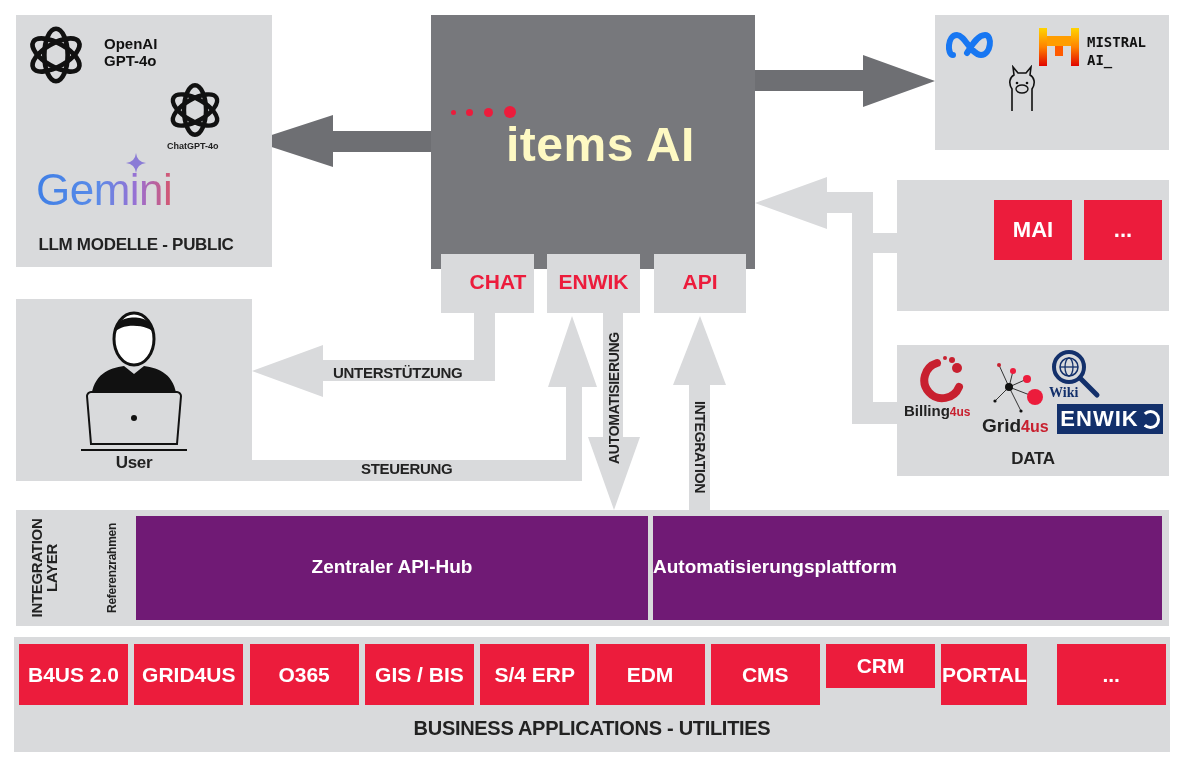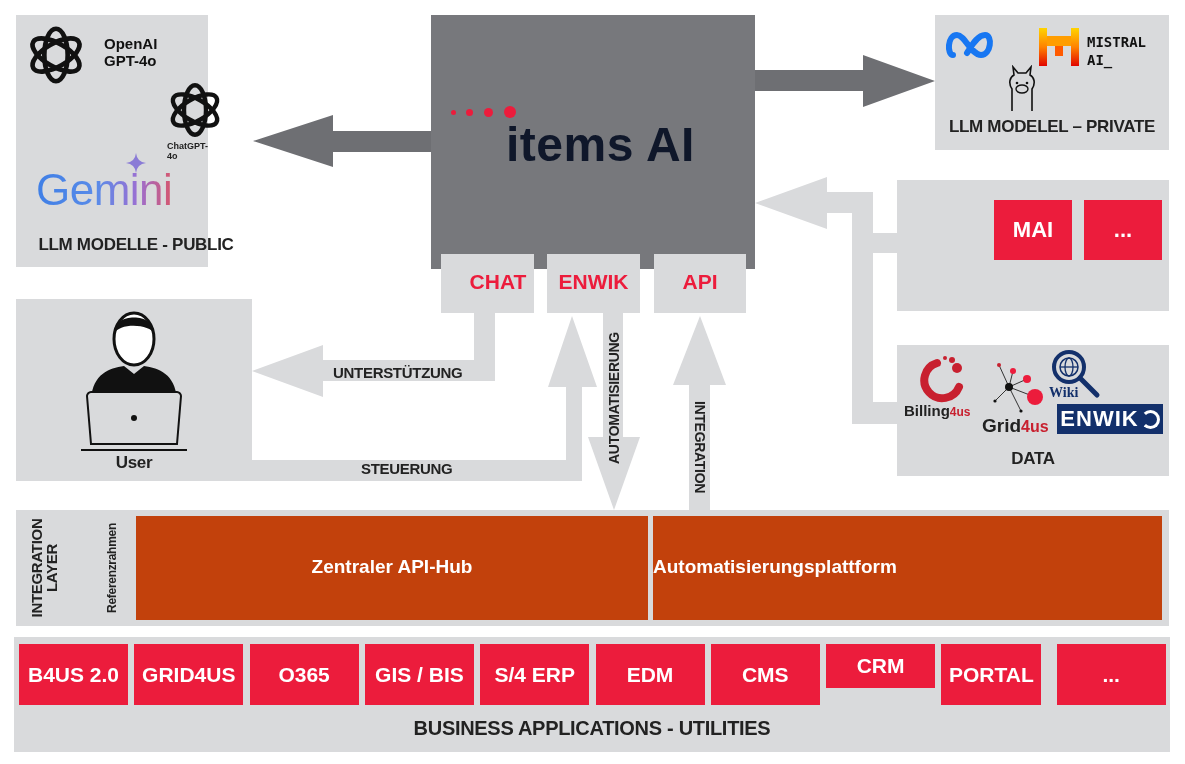--- a/index.html
+++ b/index.html
@@ -1,19 +1,19 @@
 <!DOCTYPE html>
 <html><head>
 <meta charset="utf-8">
 <style>
   html,body{margin:0;padding:0;background:#fff;}
   body{width:1185px;height:764px;position:relative;overflow:hidden;font-family:"Liberation Sans",sans-serif;}
   .abs{position:absolute;}
   .box{position:absolute;background:#d9dadc;}
-  .dark{position:absolute;background:#c2410c;}
+  .dark{position:absolute;background:#701a75;}
   .red{position:absolute;background:#ec1c3c;color:#fff;font-weight:bold;display:flex;align-items:center;justify-content:center;font-family:"Liberation Sans Narrow","Liberation Sans",sans-serif;}
   .lbl{position:absolute;font-weight:bold;color:#222;font-size:17px;letter-spacing:-0.3px;font-stretch:condensed;white-space:nowrap;}
   svg{position:absolute;left:0;top:0;}
 </style>
 </head>
 <body>
 
 <svg width="1185" height="764">
 
   <polygon fill="#6e6f73" points="432,131 432,152 333,152 333,167 253,141 333,115 333,131"></polygon>
@@ -24,21 +24,21 @@
 
   <polygon fill="#d9dadc" points="474,313 495,313 495,381 323,381 323,397 252,371 323,345 323,360 474,360"></polygon>
 
   <polygon fill="#d9dadc" points="252,460 566,460 566,387 548,387 572,316 597,387 582,387 582,481 252,481"></polygon>
 
   <polygon fill="#d9dadc" points="603,313 623,313 623,437 640,437 614,510 588,437 603,437"></polygon>
 
   <polygon fill="#d9dadc" points="689,512 710,512 710,385 726,385 700,316 673,385 689,385"></polygon>
 </svg>
 
-<div class="box" style="left:16px;top:15px;width:192px;height:252px;">
+<div class="box" style="left:16px;top:15px;width:256px;height:252px;">
   <svg width="70" height="70" viewBox="0 0 24 24" style="left:5px;top:5px;">
     <g fill="none" stroke="#111" stroke-width="1.6">
       <ellipse cx="12" cy="12" rx="4" ry="9" transform="rotate(0 12 12)"></ellipse>
       <ellipse cx="12" cy="12" rx="4" ry="9" transform="rotate(60 12 12)"></ellipse>
       <ellipse cx="12" cy="12" rx="4" ry="9" transform="rotate(120 12 12)"></ellipse>
     </g>
   </svg>
   <div class="abs" style="left:88px;top:20px;font-weight:bold;font-size:15px;line-height:17px;color:#111;">
     <div>OpenAI</div>
     <div>GPT-4o</div>
@@ -58,21 +58,21 @@
   <div class="lbl" style="left:2px;width:236px;text-align:center;top:220px;">LLM MODELLE - PUBLIC</div>
 </div>
 
 <div class="dark" style="left:431px;top:15px;width:324px;height:254px;background:#77787c;">
   <div class="abs" style="left:20px;top:92px;">
     <span class="abs" style="left:0;top:3px;width:5px;height:5px;border-radius:50%;background:#ec1c3c;"></span>
     <span class="abs" style="left:15px;top:2px;width:7px;height:7px;border-radius:50%;background:#ec1c3c;"></span>
     <span class="abs" style="left:33px;top:1px;width:9px;height:9px;border-radius:50%;background:#ec1c3c;"></span>
     <span class="abs" style="left:53px;top:-1px;width:12px;height:12px;border-radius:50%;background:#ec1c3c;"></span>
   </div>
-  <div class="abs" style="left:75px;top:102px;color:#0f172a;font-size:48px;font-weight:bold;letter-spacing:0.5px;">items AI</div>
+  <div class="abs" style="left:75px;top:102px;color:#fef9c3;font-size:48px;font-weight:bold;letter-spacing:0.5px;">items AI</div>
 </div>
 <div class="box" style="left:441px;top:254px;width:93px;height:59px;">
   <div class="abs" style="left:0;top:16px;width:114px;text-align:center;color:#ec1c3c;font-weight:bold;font-size:21px;">CHAT</div>
 </div>
 <div class="box" style="left:547px;top:254px;width:93px;height:59px;">
   <div class="abs" style="left:0;top:16px;width:93px;text-align:center;color:#ec1c3c;font-weight:bold;font-size:21px;">ENWIK</div>
 </div>
 <div class="box" style="left:654px;top:254px;width:92px;height:59px;">
   <div class="abs" style="left:0;top:16px;width:92px;text-align:center;color:#ec1c3c;font-weight:bold;font-size:21px;">API</div>
 </div>
@@ -90,21 +90,20 @@
   <div class="abs" style="left:152px;top:18px;font-family:'DejaVu Sans Mono',monospace;font-weight:bold;font-size:14px;line-height:18px;color:#111;">
     <div>MISTRAL</div>
     <div>AI_</div>
   </div>
   <svg width="36" height="48" viewBox="0 0 36 48" style="left:69px;top:50px;">
     <path d="M8 46 L8 24 C4 18 6 12 10 10 L9 2 L14 8 L22 8 L27 2 L26 10 C30 12 32 18 28 24 L28 46" fill="none" stroke="#111" stroke-width="1.6"></path>
     <ellipse cx="18" cy="24" rx="6" ry="4" fill="none" stroke="#111" stroke-width="1.4"></ellipse>
     <circle cx="13" cy="18" r="1.3" fill="#111"></circle>
       <circle cx="23" cy="18" r="1.3" fill="#111"></circle>
   </svg>
-  <div class="lbl" style="left:0;width:234px;text-align:center;top:102px;">LLM MODELEL – PRIVATE</div>
 </div>
 
 <div class="box" style="left:897px;top:180px;width:272px;height:131px;">
   <div class="red" style="left:97px;top:20px;width:78px;height:60px;font-size:22px;">MAI</div>
   <div class="red" style="left:187px;top:20px;width:78px;height:60px;font-size:22px;">...</div>
 </div>
 
 <div class="box" style="left:897px;top:345px;width:272px;height:131px;">
   <svg width="50" height="50" viewBox="0 0 50 50" style="left:18px;top:8px;">
     <path d="M22 10 A18 18 0 1 0 44 34" fill="none" stroke="#c8202f" stroke-width="8" stroke-linecap="round"></path>
@@ -184,17 +183,17 @@
 <div class="box" style="left:14px;top:637px;width:1156px;height:115px;">
   <div id="biz-row">
       <div class="red" style="left: 5px; top: 7px; width: 109px; height: 61px; font-size: 21px;">B4US 2.0</div>
       <div class="red" style="left: 120.3px; top: 7px; width: 109px; height: 61px; font-size: 21px;">GRID4US</div>
       <div class="red" style="left: 235.6px; top: 7px; width: 109px; height: 61px; font-size: 21px;">O365</div>
       <div class="red" style="left: 350.9px; top: 7px; width: 109px; height: 61px; font-size: 21px;">GIS / BIS</div>
       <div class="red" style="left: 466.2px; top: 7px; width: 109px; height: 61px; font-size: 21px;">S/4 ERP</div>
       <div class="red" style="left: 581.5px; top: 7px; width: 109px; height: 61px; font-size: 21px;">EDM</div>
       <div class="red" style="left: 696.8px; top: 7px; width: 109px; height: 61px; font-size: 21px;">CMS</div>
       <div class="red" style="left: 812.1px; top: 7px; width: 109px; height: 44px; font-size: 21px;">CRM</div>
-      <div class="red" style="left: 927.4px; top: 7px; width: 100px; height: 61px; font-size: 21px;">PORTAL</div>
+      <div class="red" style="left: 927.4px; top: 7px; width: 86px; height: 61px; font-size: 21px;">PORTAL</div>
       <div class="red" style="left: 1042.7px; top: 7px; width: 109px; height: 61px; font-size: 21px;">...</div>
     </div>
   <div class="lbl" style="left:0;width:1156px;text-align:center;top:80px;font-size:20px;">BUSINESS APPLICATIONS - UTILITIES</div>
 </div>
 
 </body></html>

